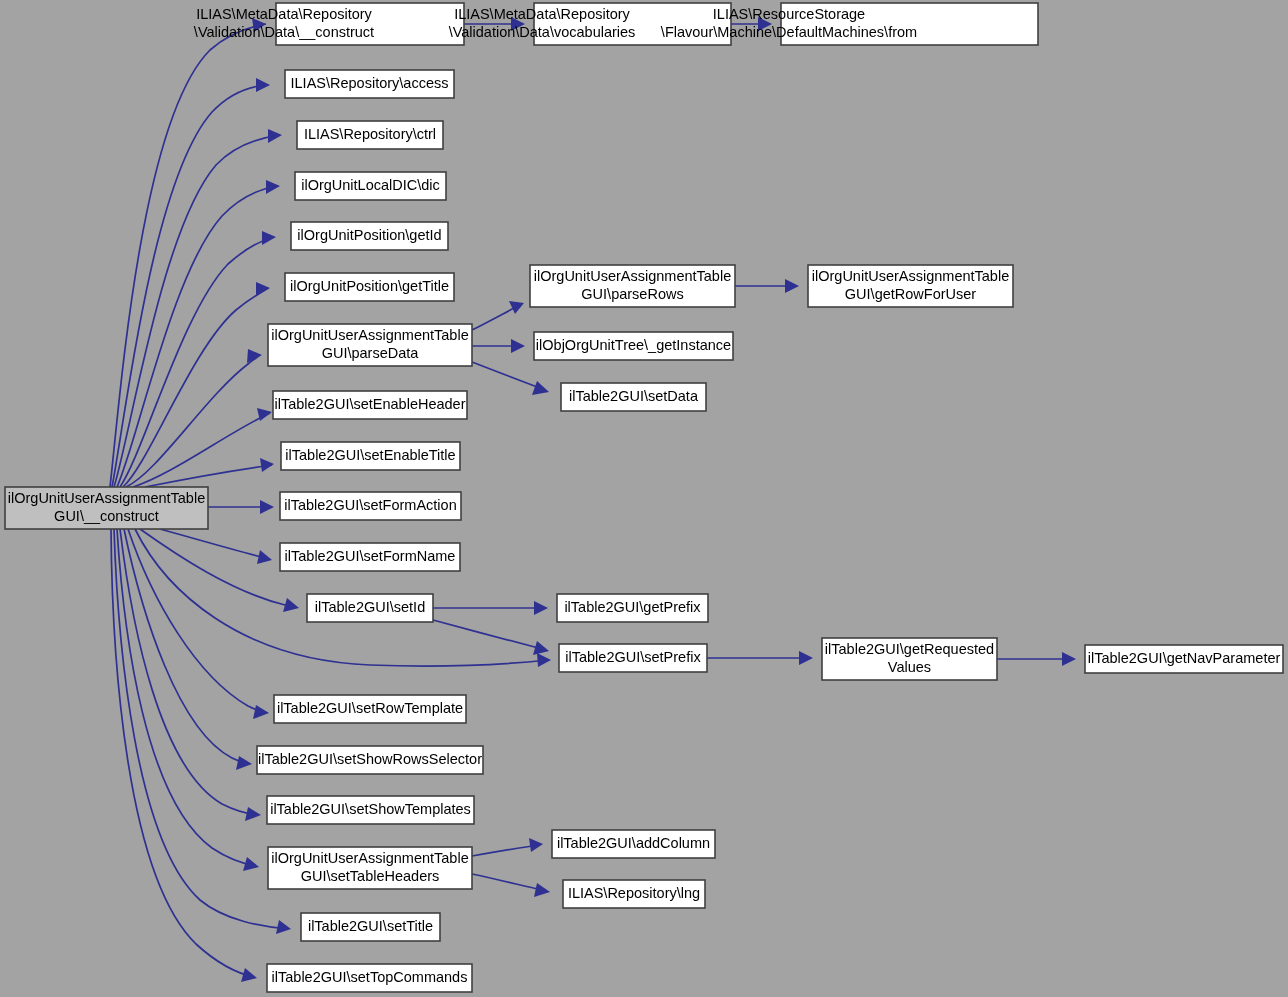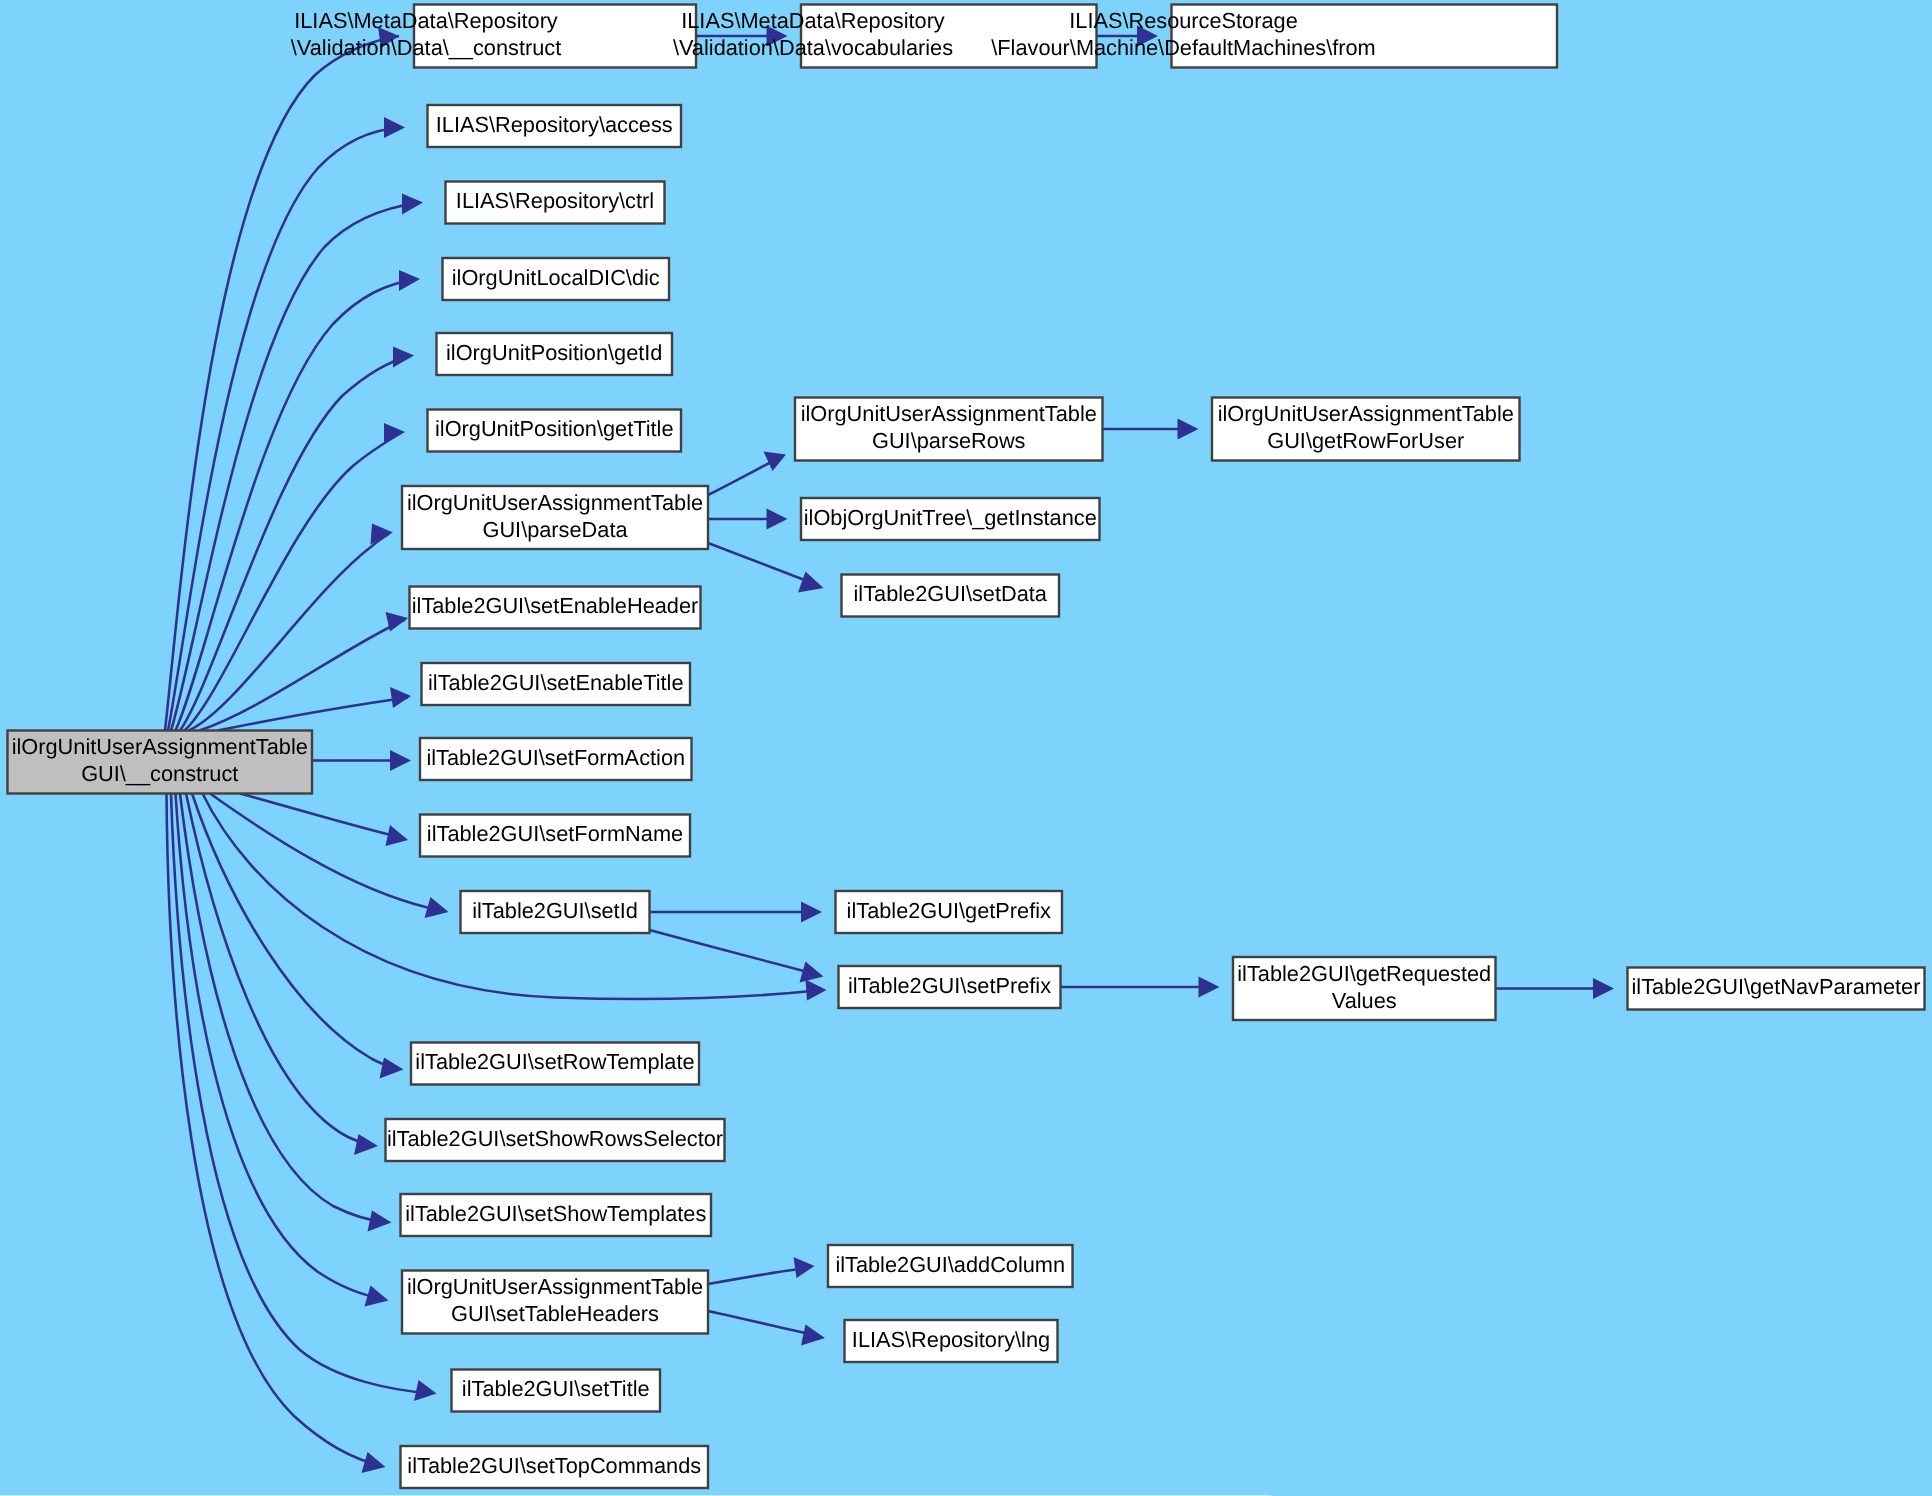--- a/index.html
+++ b/index.html
@@ -4,21 +4,21 @@
 <style>
   html, body {
     margin: 0;
     padding: 0;
     background: #ffffff;
   }
   #canvas {
     position: relative;
     width: 1288px;
     height: 997px;
-    background: #7dd3fc;
+    background: #a3a3a3;
     font-family: "Liberation Sans", sans-serif;
   }
   svg.graph {
     position: absolute;
     top: 0;
     left: 0;
     width: 1288px;
     height: 997px;
     overflow: visible;
   }

